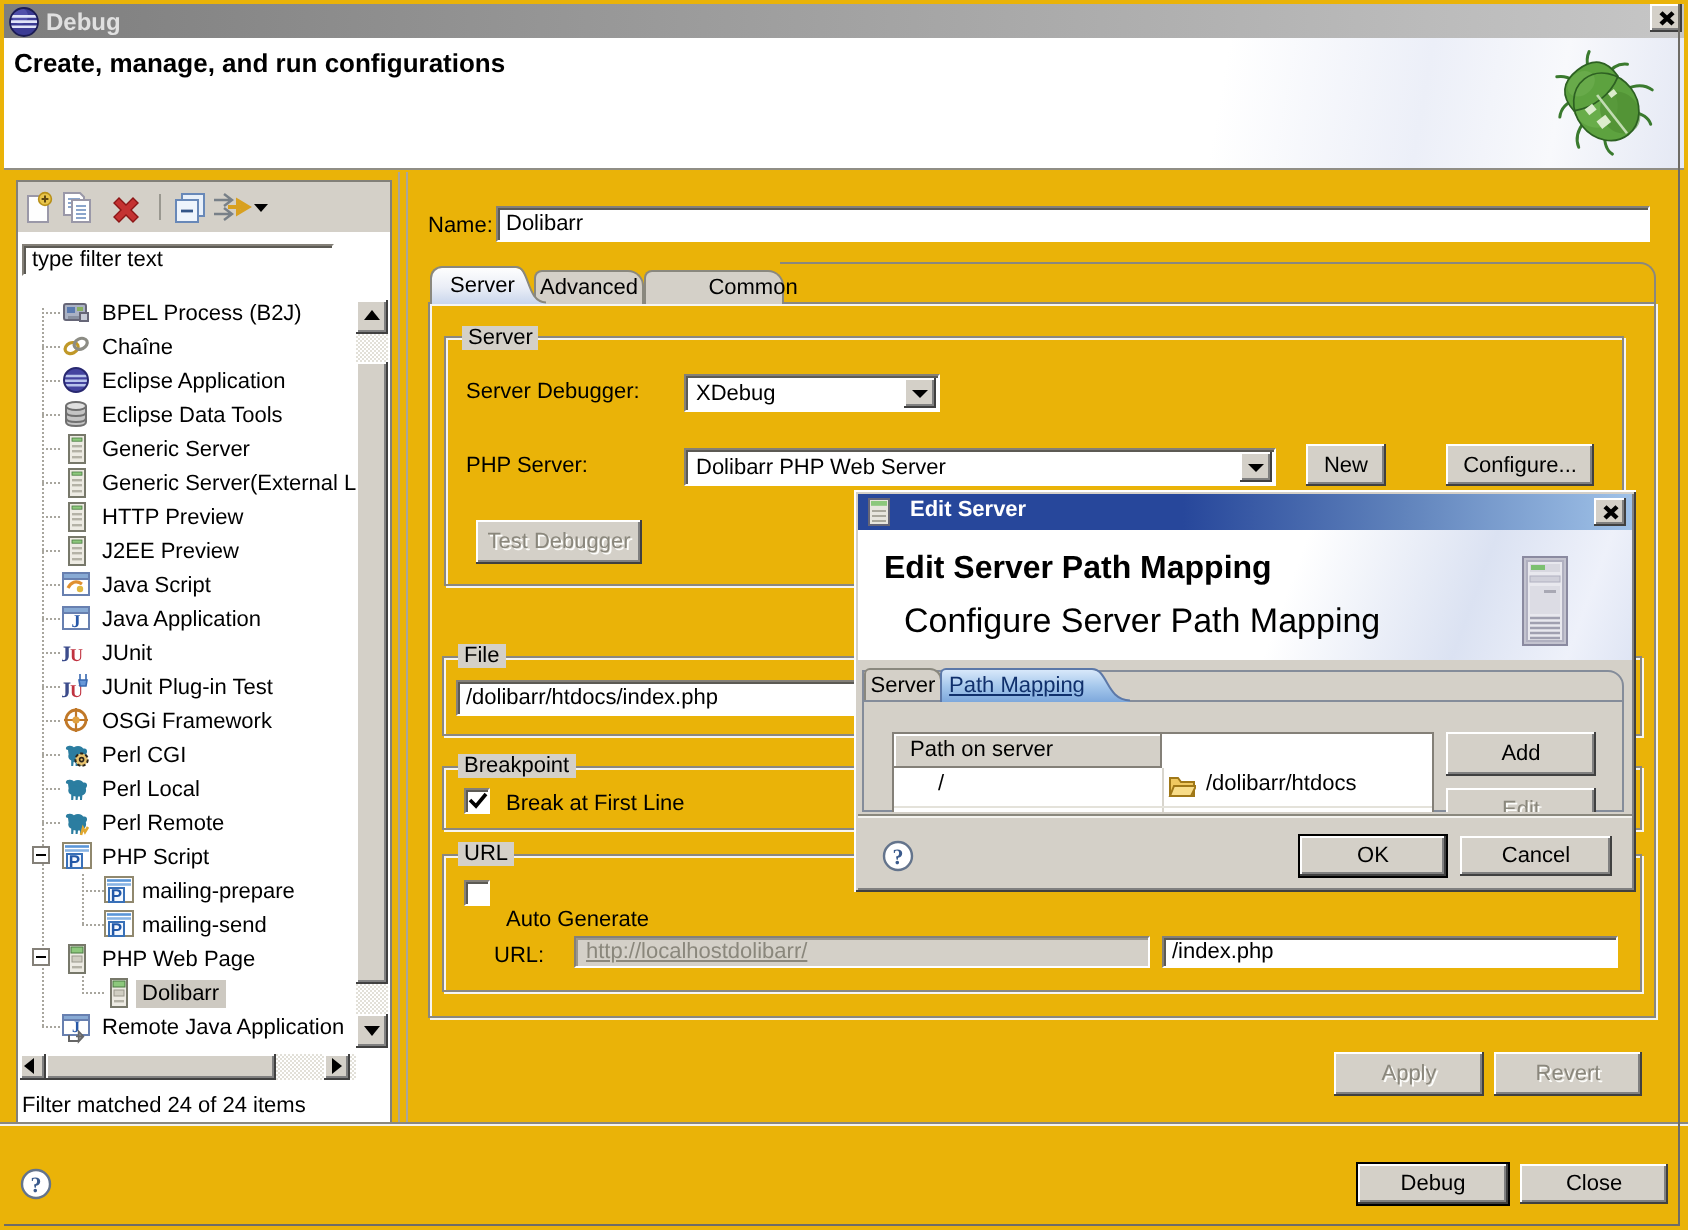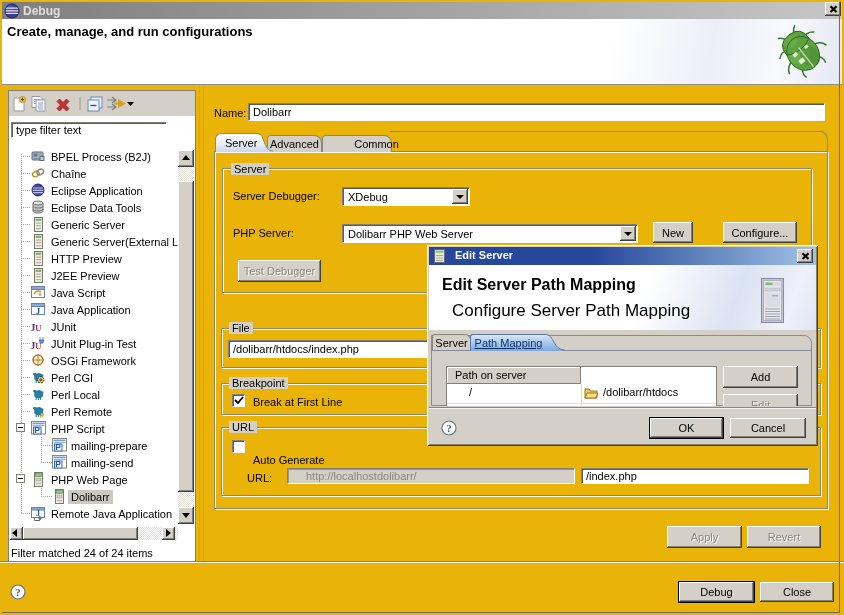--- a/index.html
+++ b/index.html
@@ -385,21 +385,21 @@
       <path d="M1 4l3 3 5-6" stroke="#000" stroke-width="1.8" fill="none"></path>
     </svg>
   <div class="lbl" style="left:253px;top:396px;">Break at First Line</div>
 
   <div class="abs group" style="left:221px;top:427px;width:600px;height:69px;"></div>
   <div class="lbl" style="left:229px;top:421px;background:#d4d0c8;padding:0 3px;">URL</div>
   <div class="abs cb" style="left:232px;top:440px;"></div>
   <div class="lbl" style="left:253px;top:454px;">Auto Generate</div>
   <div class="lbl" style="left:247px;top:472px;">URL:</div>
   <div class="abs gfield" style="left:287px;top:468px;width:288px;height:16px;">
-      <span class="abs" style="left:18px;top:1px;white-space:nowrap;">http://localhostdolibarr/</span>
+      <span class="abs" style="left:5px;top:1px;white-space:nowrap;text-decoration:underline;">http://localhostdolibarr/</span>
     </div>
   <div class="abs field" style="left:581px;top:468px;width:228px;height:16px;">
       <span class="in">/index.php</span>
     </div>
 
   <div class="abs btn" style="left:667px;top:526px;width:75px;height:22px;">
       <span class="dis">Apply</span>
     </div>
   <div class="abs btn" style="left:747px;top:526px;width:74px;height:22px;">
       <span class="dis">Revert</span>

